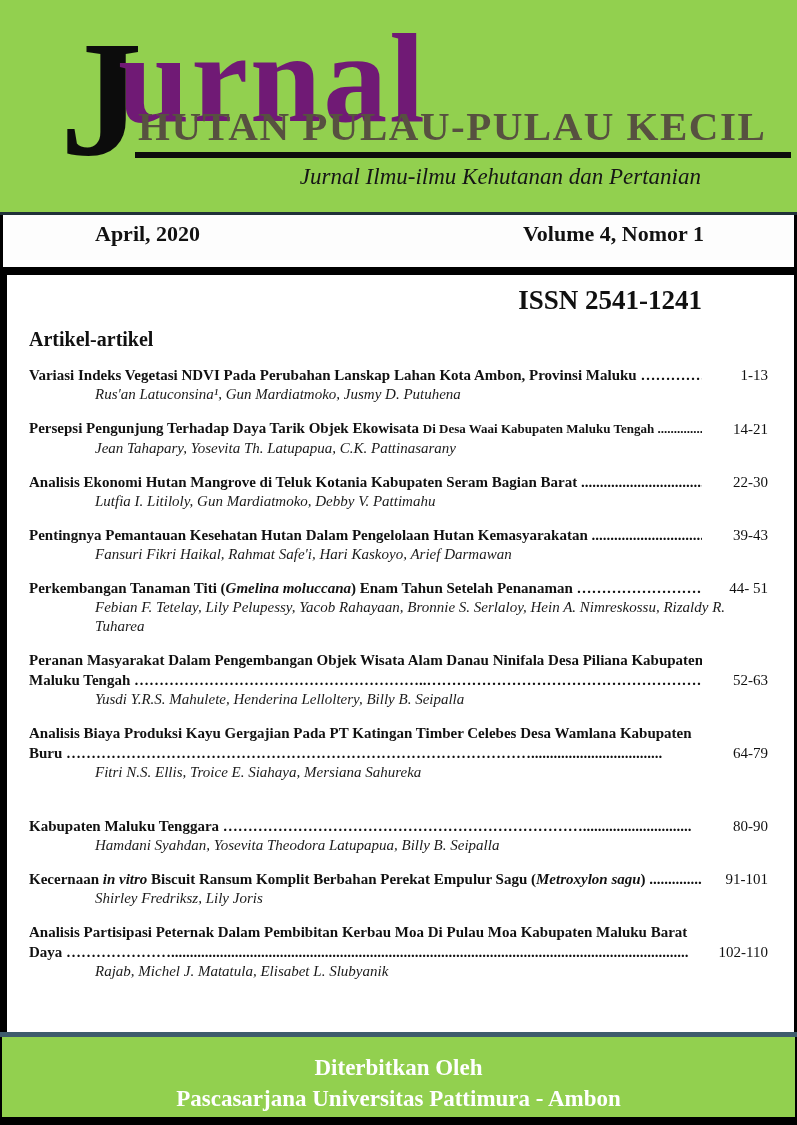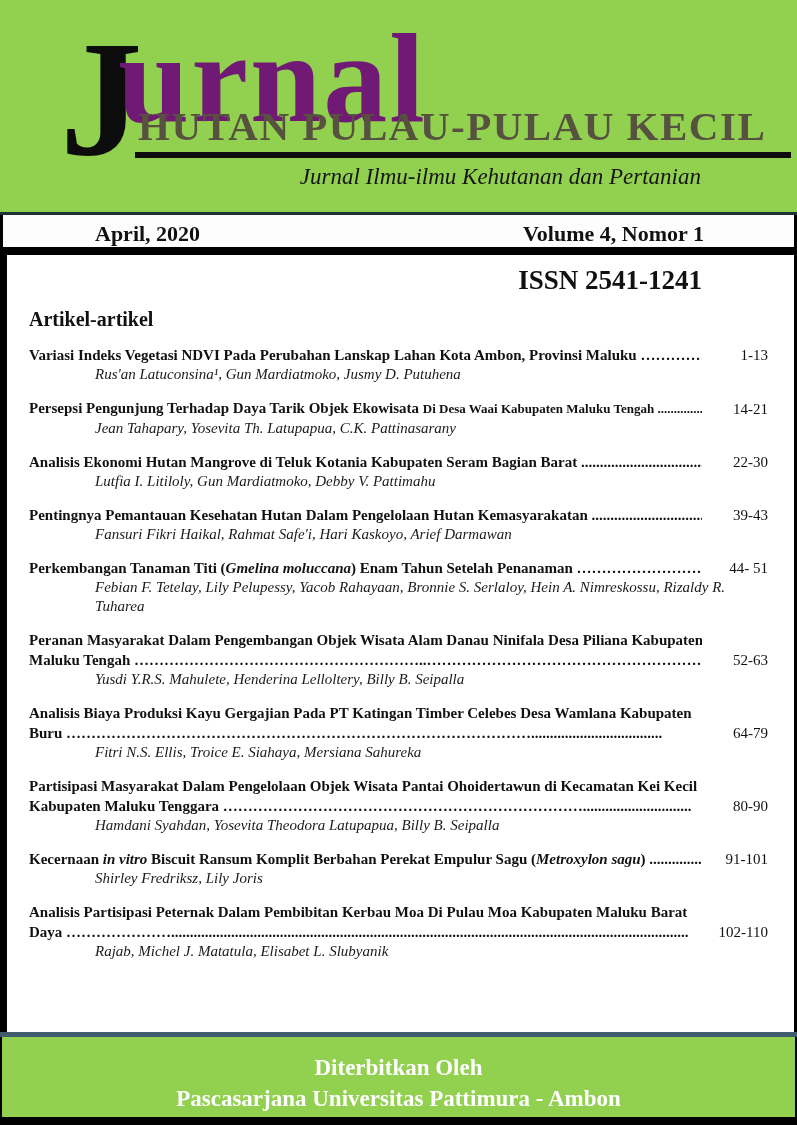--- a/index.html
+++ b/index.html
@@ -9,21 +9,21 @@
     display:flex;flex-direction:column;overflow:hidden;
   }
   
   .masthead{position:relative;height:212px;background:#92d04f;border-bottom:3px solid #203038;flex:0 0 auto;}
   .logo-j{position:absolute;left:60px;top:16px;font-size:165px;line-height:1;font-weight:bold;color:#0c0c0c;}
   .logo-rest{position:absolute;left:118px;top:14px;font-size:128px;line-height:1;font-weight:bold;letter-spacing:2px;color:#701a75;}
   .mast-title{position:absolute;left:138px;top:102px;font-size:41px;font-weight:bold;letter-spacing:1.5px;color:#575140;white-space:nowrap;}
   .mast-rule{position:absolute;left:135px;right:6px;top:152px;height:6px;background:#0c0c0c;}
   .tagline{position:absolute;top:164px;right:96px;font-size:23px;font-style:italic;color:#161616;white-space:nowrap;}
   
-  .date-band{position:relative;height:32px;background:#fdfdfd;border-left:3px solid #000;border-right:3px solid #000;flex:0 0 auto;}
+  .date-band{position:relative;height:52px;background:#fdfdfd;border-left:3px solid #000;border-right:3px solid #000;flex:0 0 auto;}
   .date-band .date{position:absolute;left:92px;top:0;line-height:38px;font-size:22px;font-weight:bold;}
   .date-band .volume{position:absolute;left:520px;top:0;line-height:38px;font-size:22px;font-weight:bold;}
   .rule-thick{height:8px;background:#000;flex:0 0 auto;}
   
   .content{flex:1 1 auto;border-left:7px solid #000;border-right:3px solid #000;padding:0 26px 0 22px;overflow:hidden;}
   .issn{margin-top:10px;text-align:right;padding-right:66px;font-size:27px;font-weight:bold;}
   .toc-heading{margin-top:12px;font-size:20px;font-weight:bold;}
   .article{margin-top:14px;}
   .art-row{display:flex;align-items:flex-end;}
   .art-title{flex:1 1 auto;min-width:0;overflow:hidden;white-space:nowrap;font-size:15px;line-height:20px;font-weight:bold;}
@@ -106,21 +106,21 @@
         </div>
         <div class="article">
           <div class="art-row">
             <div class="art-title"><span>Analisis Biaya Produksi Kayu Gergajian Pada PT Katingan Timber Celebes Desa Wamlana Kabupaten</span><br><span>Buru …………………………………………………………………………………...................................</span></div>
             <div class="art-pages">64-79</div>
           </div>
           <div class="art-authors">Fitri N.S. Ellis, Troice E. Siahaya, Mersiana Sahureka</div>
         </div>
         <div class="article">
           <div class="art-row">
-            <div class="art-title"><span>Partisipasi Masyarakat Dalam Pengelolaan Objek Wisata Pantai Ohoidertawun di Kecamatan Kei Kecil</span><br><span>Kabupaten Maluku Tenggara ……………………………………………………………….............................</span></div>
+            <div class="art-title"><br><span>Kabupaten Maluku Tenggara ……………………………………………………………….............................</span></div>
             <div class="art-pages">80-90</div>
           </div>
           <div class="art-authors">Hamdani Syahdan, Yosevita Theodora Latupapua, Billy B. Seipalla</div>
         </div>
         <div class="article">
           <div class="art-row">
             <div class="art-title"><span>Kecernaan </span><span class="seg-i">in vitro</span><span> Biscuit Ransum Komplit Berbahan Perekat Empulur Sagu (</span><span class="seg-i">Metroxylon sagu</span><span>) .....................</span></div>
             <div class="art-pages">91-101</div>
           </div>
           <div class="art-authors">Shirley Fredriksz, Lily Joris</div>

